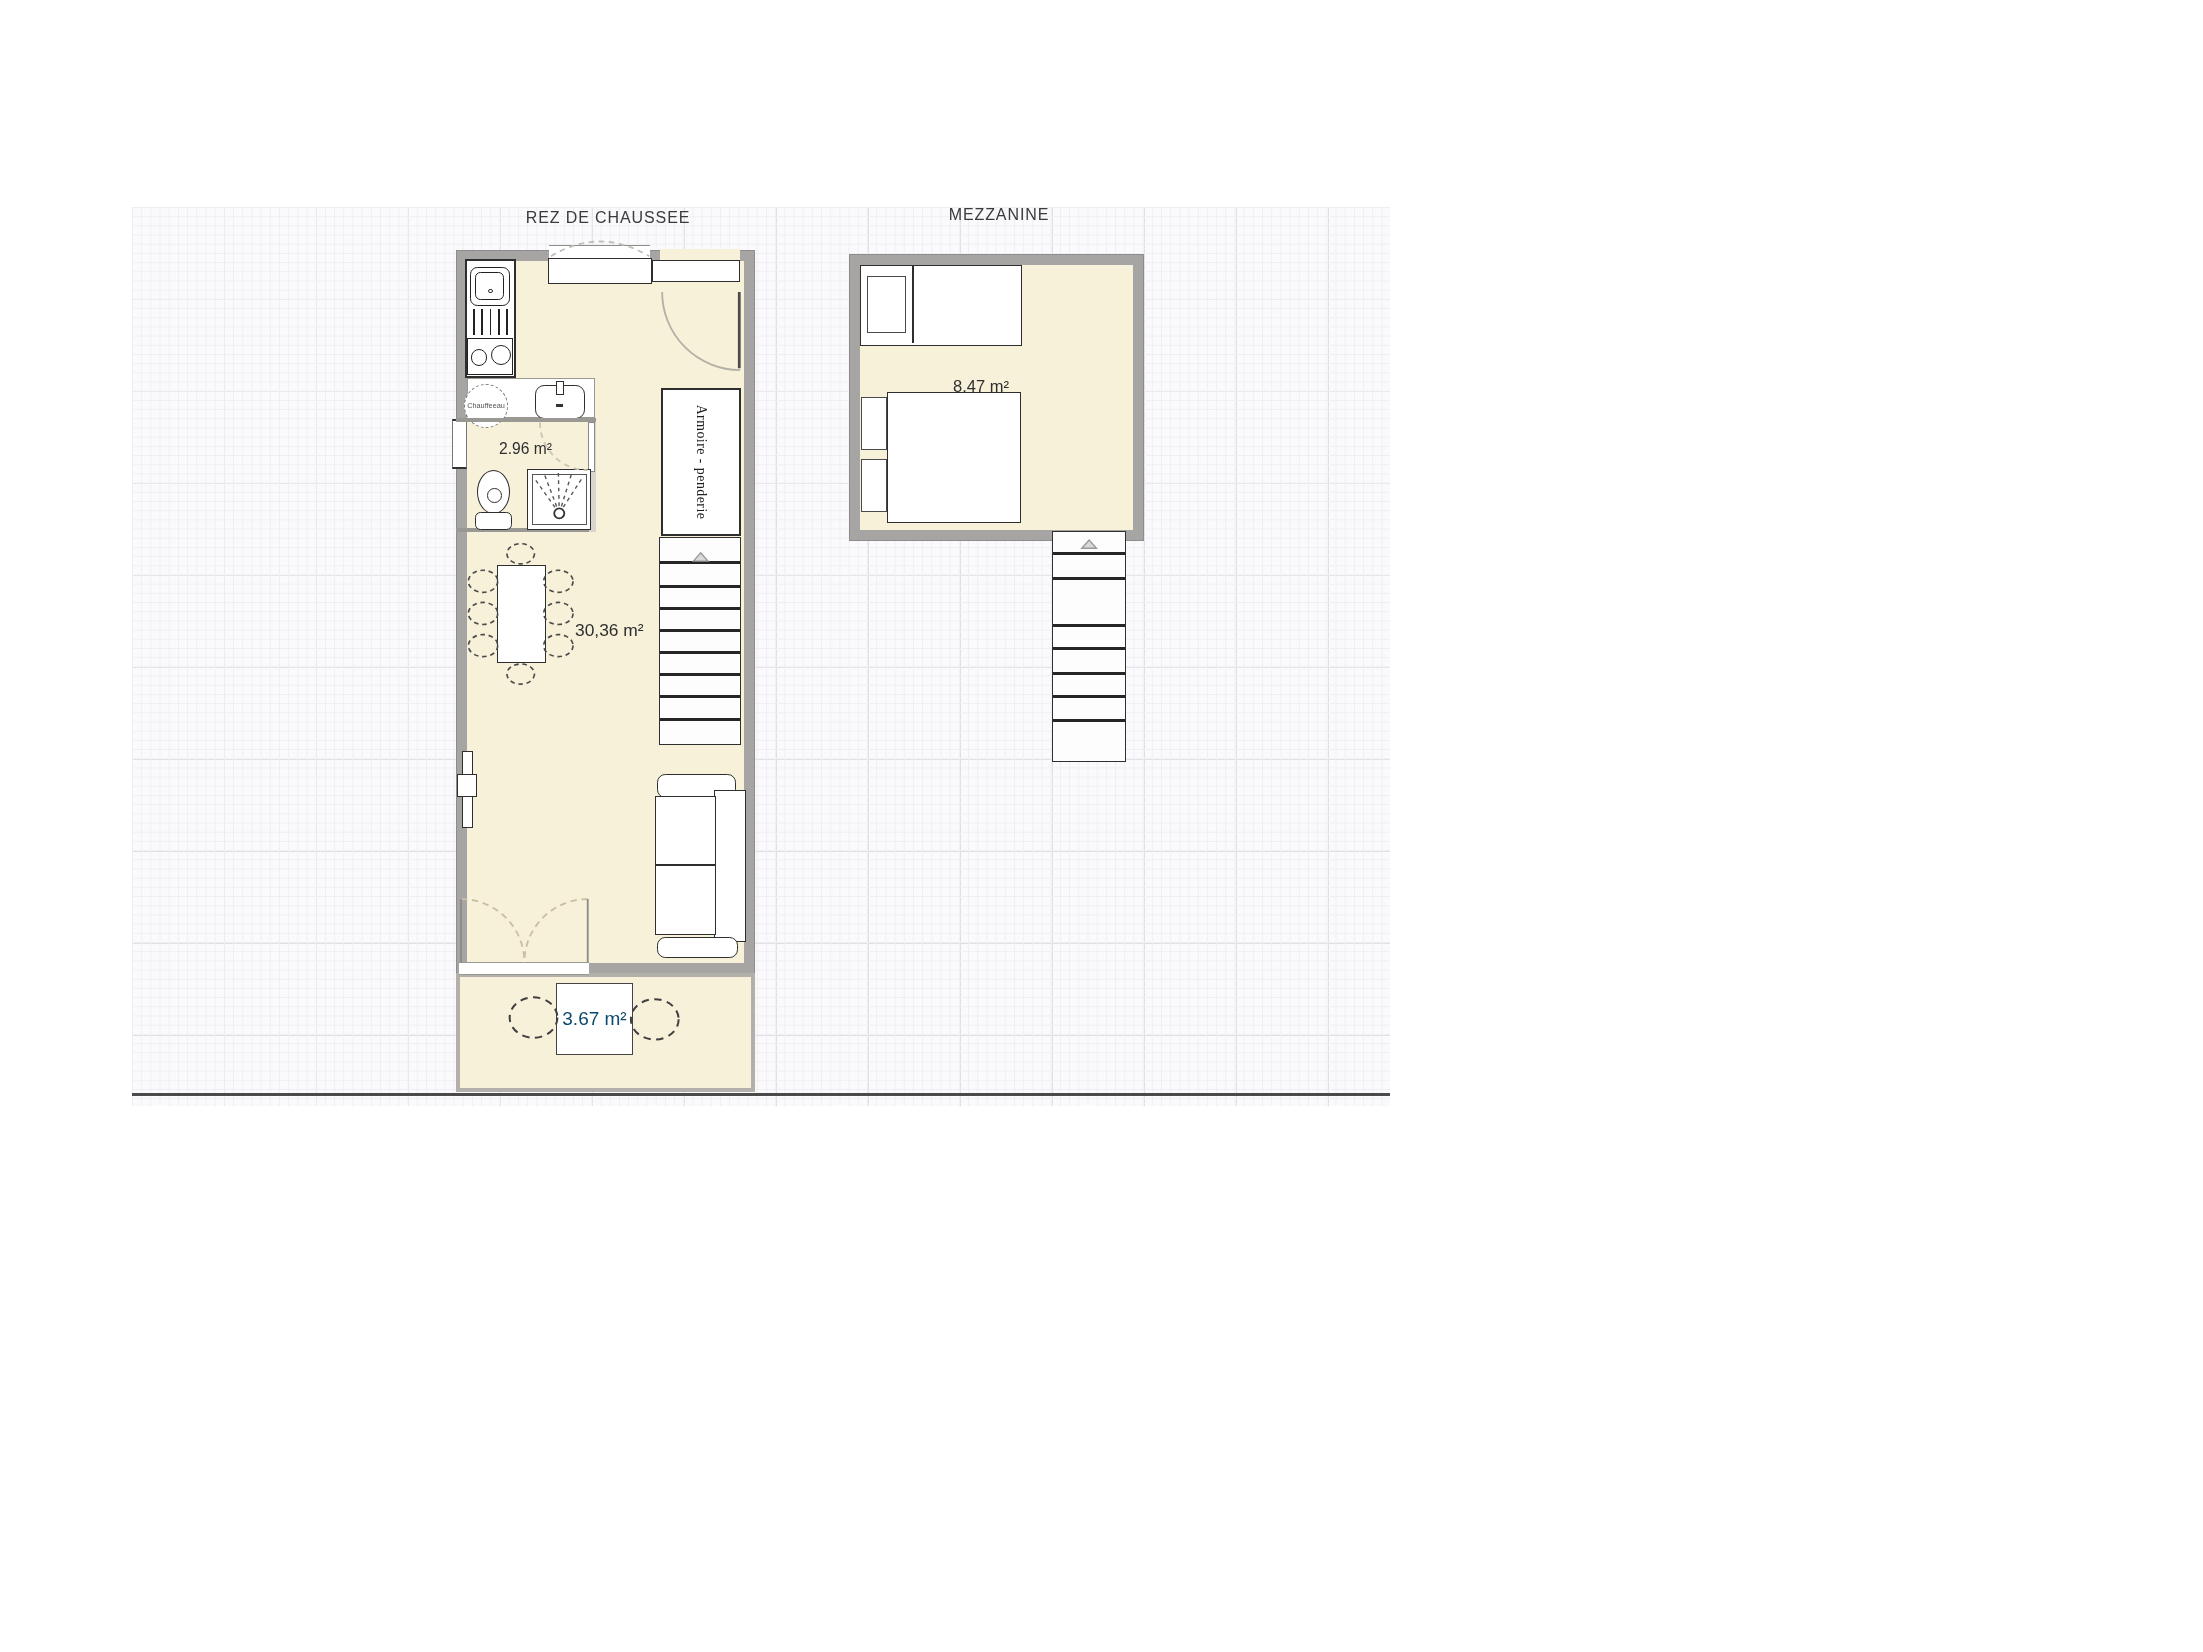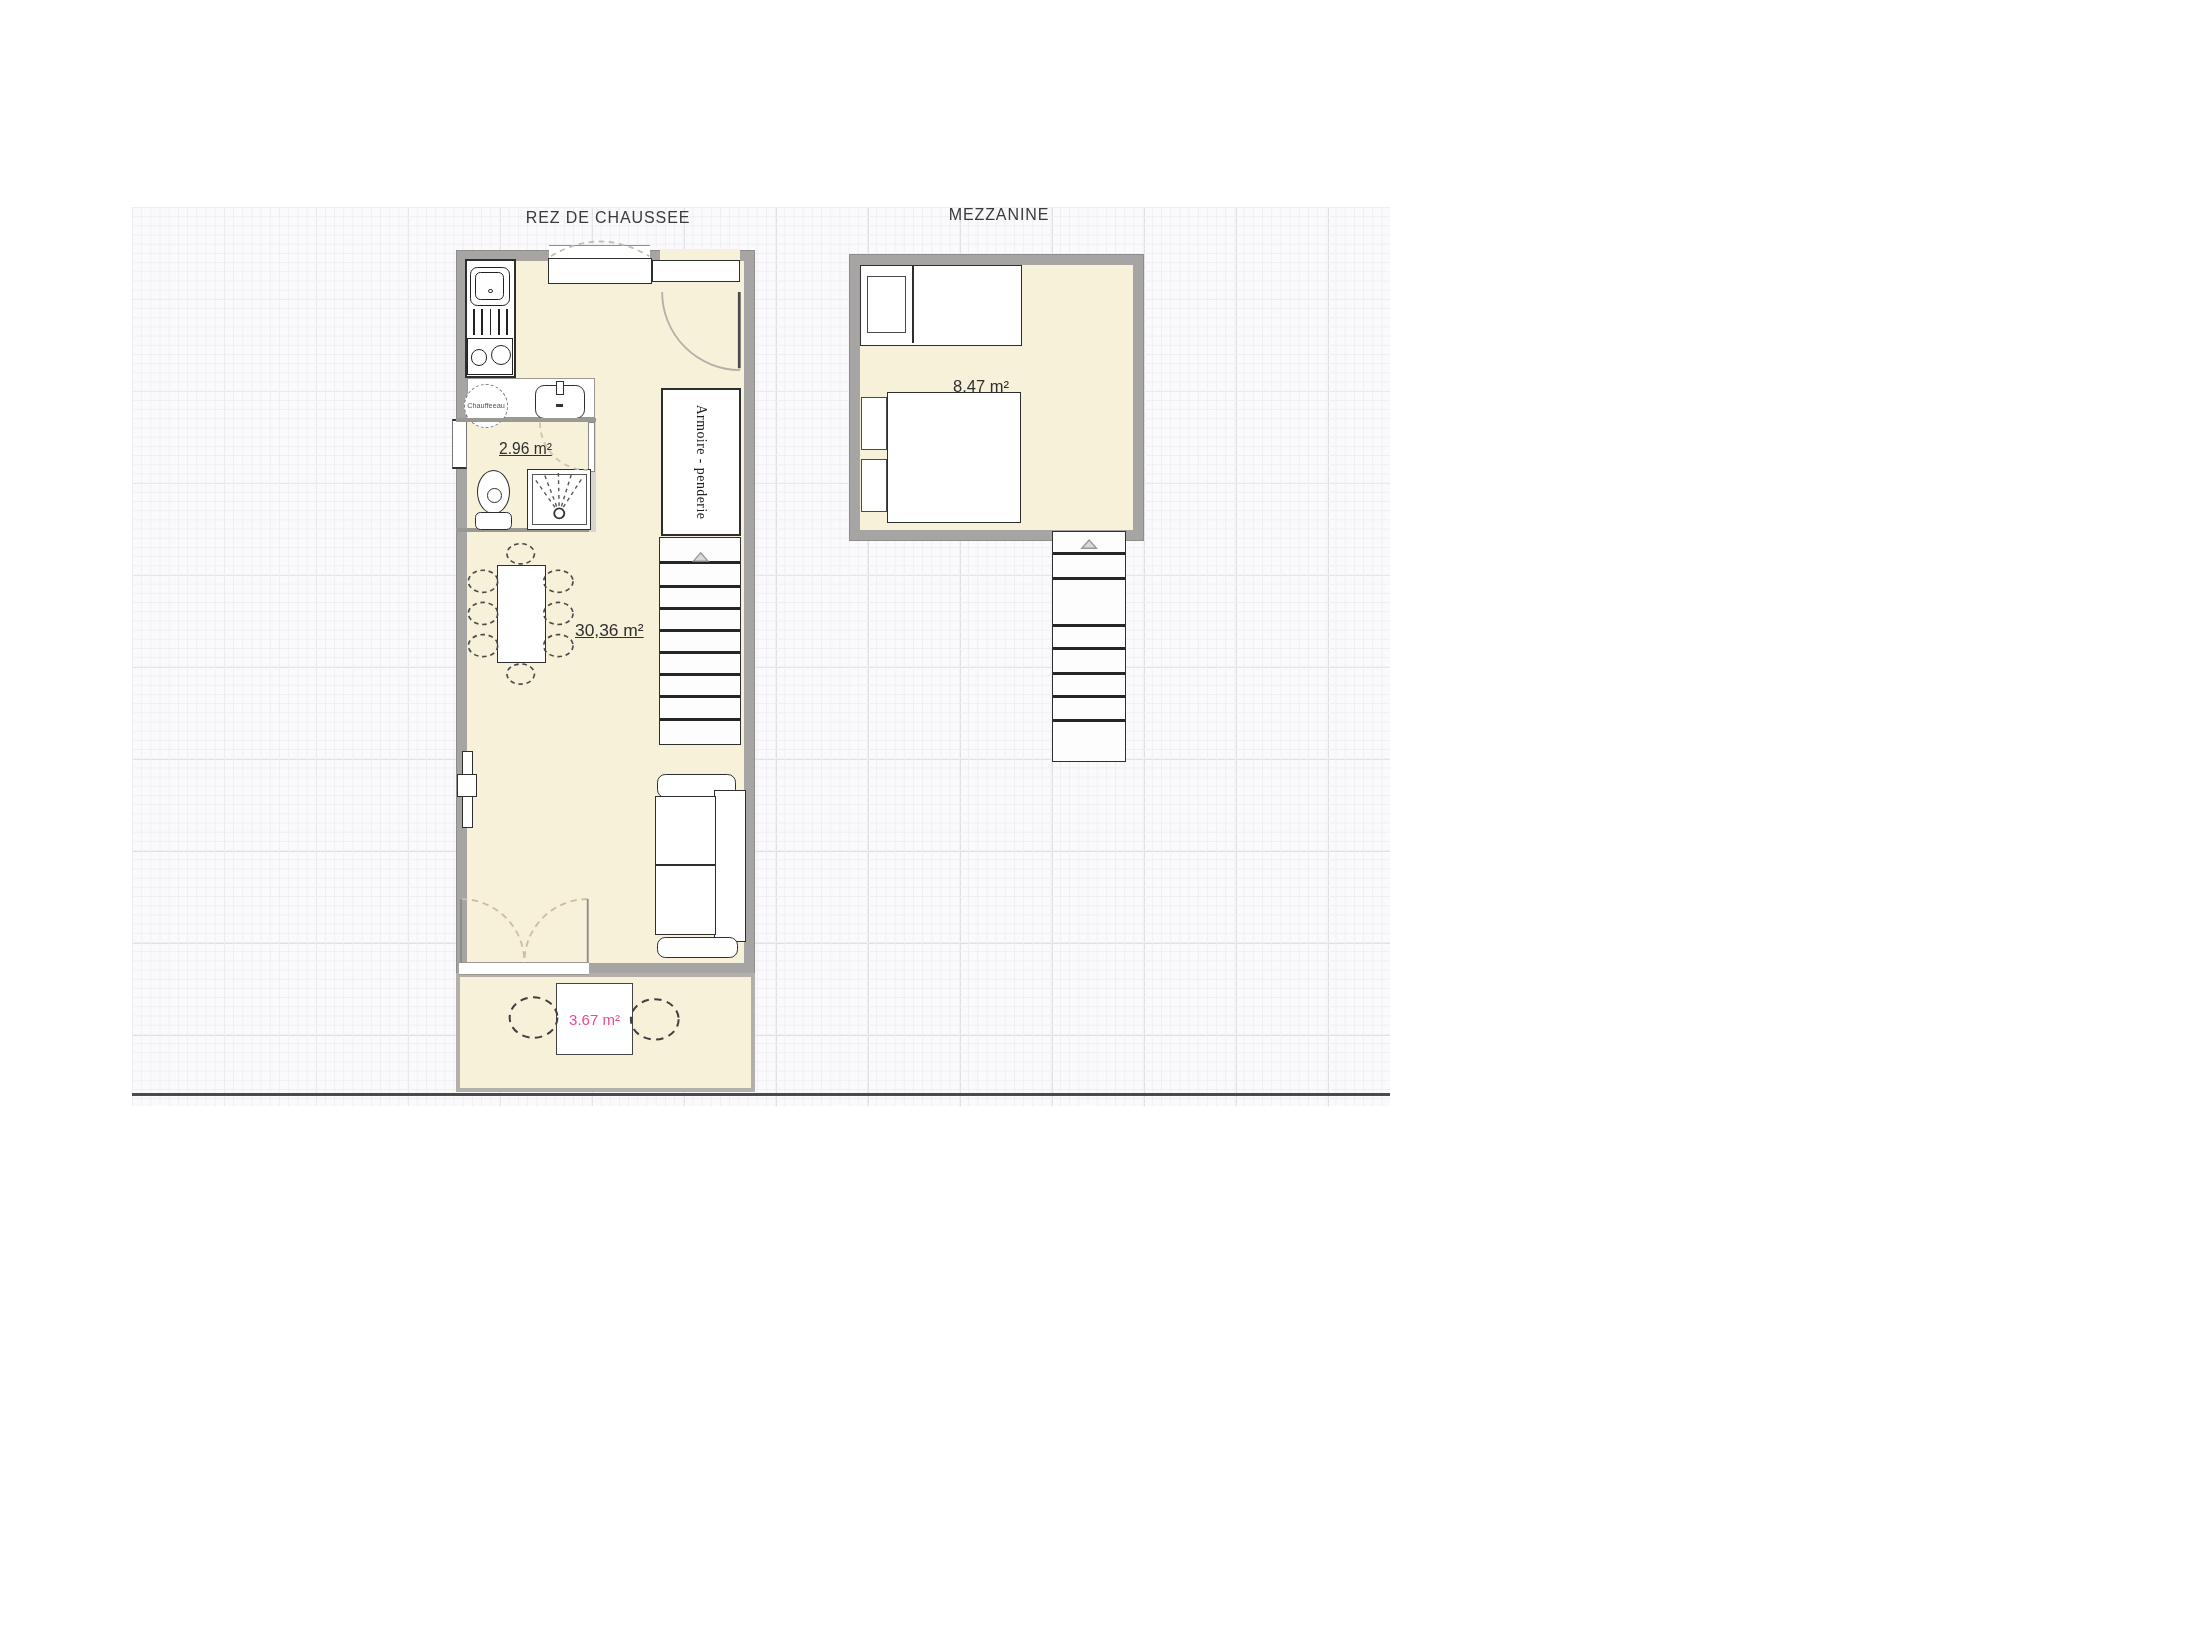--- a/index.html
+++ b/index.html
@@ -16,32 +16,32 @@
       linear-gradient(to right,#e1dfe6 0.9px,transparent 0.9px),
       linear-gradient(to bottom,#e1dfe6 0.9px,transparent 0.9px);
     background-size:9.2px 9.2px,9.2px 9.2px,92px 92px,92px 92px;
   }
   .plan-title{position:absolute;color:#3a3a3a;font-size:16px;letter-spacing:0.9px;
     font-weight:500;white-space:nowrap;transform:translateX(-50%);}
   .wallbox{background:#a7a5a3;border:0.9px solid #8f8d8b;}
   .floor{background:#f7f1da;}
   .furn{position:absolute;box-sizing:border-box;background:#ffffff;border:1.8px solid #2e2e2e;}
   .lite{border:0.9px solid #9a9892;}
-  .area-label{position:absolute;color:#2f2f2f;font-size:16.5px;white-space:nowrap;text-decoration:underline;}
+  .area-label{position:absolute;color:#2f2f2f;font-size:16.5px;white-space:nowrap;}
   .tread{position:absolute;left:0;right:0;height:2.8px;background:#262626;}
   .stairs{position:absolute;box-sizing:border-box;background:#fdfdfd;border:1.8px solid #2f2f2f;}
   .pillow{position:absolute;box-sizing:border-box;background:#fff;border:1.8px solid #4a4a4a;}
   svg.overlay{position:absolute;left:0;top:0;width:2204px;height:1653px;pointer-events:none;}
   .wardrobe-text{width:100%;height:100%;display:flex;align-items:center;justify-content:center;}
   .wardrobe-text span{transform:rotate(90deg);white-space:nowrap;
     font-family:"Liberation Serif",serif;font-size:13.8px;color:#1f1f1f;letter-spacing:0.5px;}
   .heater-text{width:100%;height:100%;display:flex;flex-direction:row;align-items:center;
     justify-content:center;font-size:7.3px;color:#555;line-height:8.3px;}
   .terrace-table-label{width:100%;height:100%;display:flex;align-items:center;justify-content:center;
-    font-size:15px;color:#ec4899;border-radius:8px;}
+    font-size:19px;color:#0c4a6e;border-radius:8px;}
 </style>
 </head>
 <body>
 
 <div id="canvas">
 
   <div class="abs grid-area"></div>
 
   <div class="abs" style="left:132px;top:1093px;width:1258px;height:2.8px;background:#4a4a4a;"></div>
 

